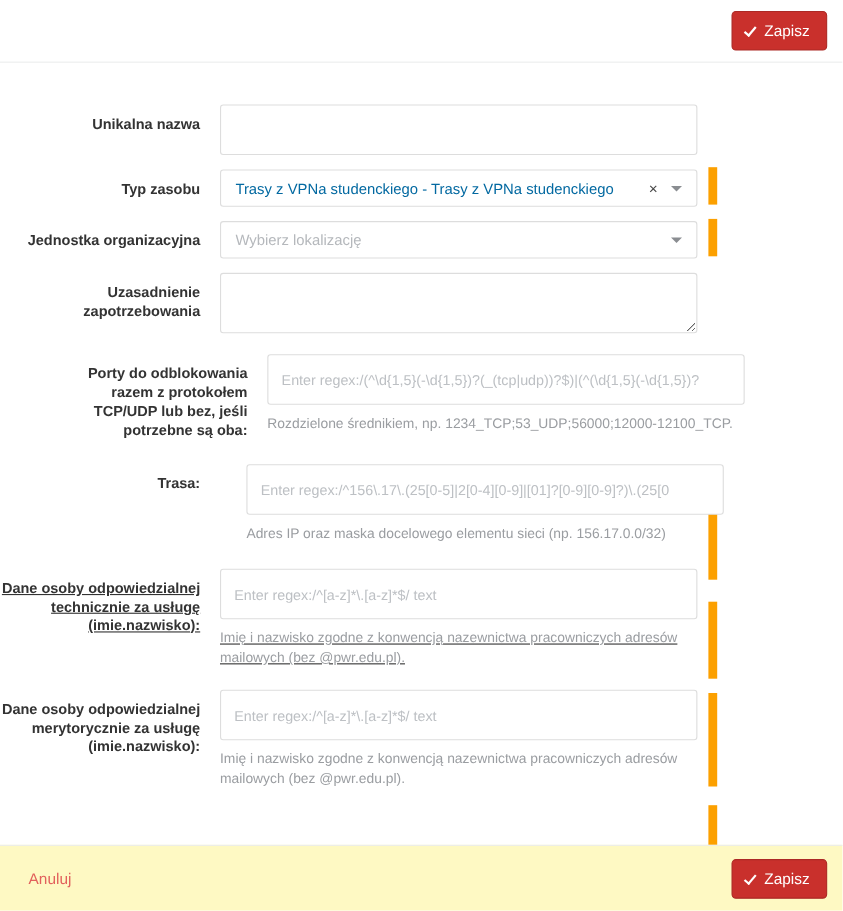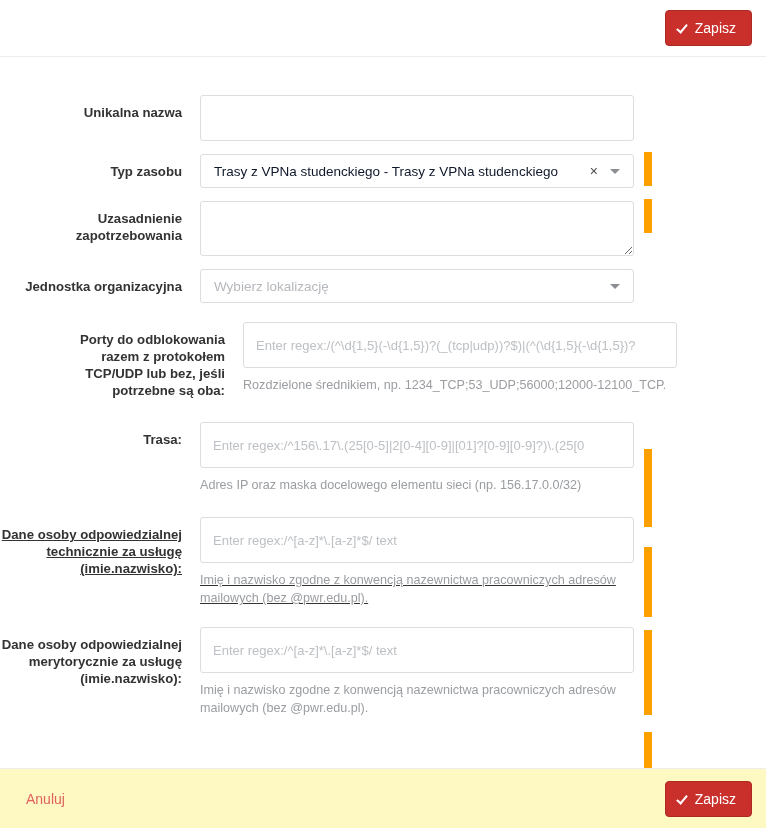--- a/index.html
+++ b/index.html
@@ -122,21 +122,21 @@
   }
 
   .selectbox {
     height: 34px;
     display: flex;
     align-items: center;
     padding: 0 10px 0 13px;
     cursor: pointer;
     font-size: 13.5px;
   }
-  .selectbox .sel-text { flex: 1 1 auto; color: #0f172a; white-space: nowrap; overflow: hidden; }
+  .selectbox .sel-text { flex: 1 1 auto; color: #0369a1; white-space: nowrap; overflow: hidden; }
   .selectbox .sel-text.placeholder { color: #b5b8bc; }
   .sel-clear {
     color: #4a4a4a;
     font-size: 14px;
     padding: 0 12px 0 4px;
     cursor: pointer;
     line-height: 1;
   }
   .caret {
     width: 0; height: 0;
@@ -232,47 +232,47 @@
         <div class="selectbox">
           <span class="sel-text">Trasy z VPNa studenckiego - Trasy z VPNa studenckiego</span>
           <span class="sel-clear">×</span>
           <span class="caret"></span>
         </div>
       </div>
     </div>
     <div class="req-bar" style="top:142px;height:34px;"></div>
 
     <div class="row" style="margin-top:13px;">
-      <div class="label">Uzasadnienie zapotrzebowania</div>
-      <div class="control">
-        <textarea class="ta" style=""></textarea>
-      </div>
-    </div>
-
-    <div class="row" style="margin-top:13px;">
       <div class="label">Jednostka organizacyjna</div>
       <div class="control">
         <div class="selectbox">
           <span class="sel-text placeholder">Wybierz lokalizację</span>
           <span class="caret"></span>
         </div>
       </div>
     </div>
 
+    <div class="row" style="margin-top:13px;">
+      <div class="label">Uzasadnienie zapotrzebowania</div>
+      <div class="control">
+        <textarea class="ta" style=""></textarea>
+      </div>
+    </div>
+
 
     <div class="row" style="margin-top:19px;margin-left:43px;">
       <div class="label">Porty do odblokowania razem z protokołem TCP/UDP lub bez, jeśli potrzebne są oba:</div>
       <div class="control">
         <input class="txt" type="text" placeholder="Enter regex:/(^\d{1,5}(-\d{1,5})?(_(tcp|udp))?$)|(^(\d{1,5}(-\d{1,5})?" style="">
         <div class="help">Rozdzielone średnikiem, np. 1234_TCP;53_UDP;56000;12000-12100_TCP.</div>
       </div>
     </div>
     <div class="req-bar" style="top:392px;height:78px;"></div>
 
-    <div class="row" style="margin-top:23px;">
+    <div class="row" style="margin-top:23px;gap:24px;">
       <div class="label">Trasa:</div>
       <div class="control">
         <input class="txt" type="text" placeholder="Enter regex:/^156\.17\.(25[0-5]|2[0-4][0-9]|[01]?[0-9][0-9]?)\.(25[0" style="">
         <div class="help">Adres IP oraz maska docelowego elementu sieci (np. 156.17.0.0/32)</div>
       </div>
     </div>
     <div class="req-bar" style="top:490px;height:70px;"></div>
 
     <div class="row" style="margin-top:23px;text-decoration:underline;">
       <div class="label">Dane osoby odpowiedzialnej technicznie za usługę (imie.nazwisko):</div>

